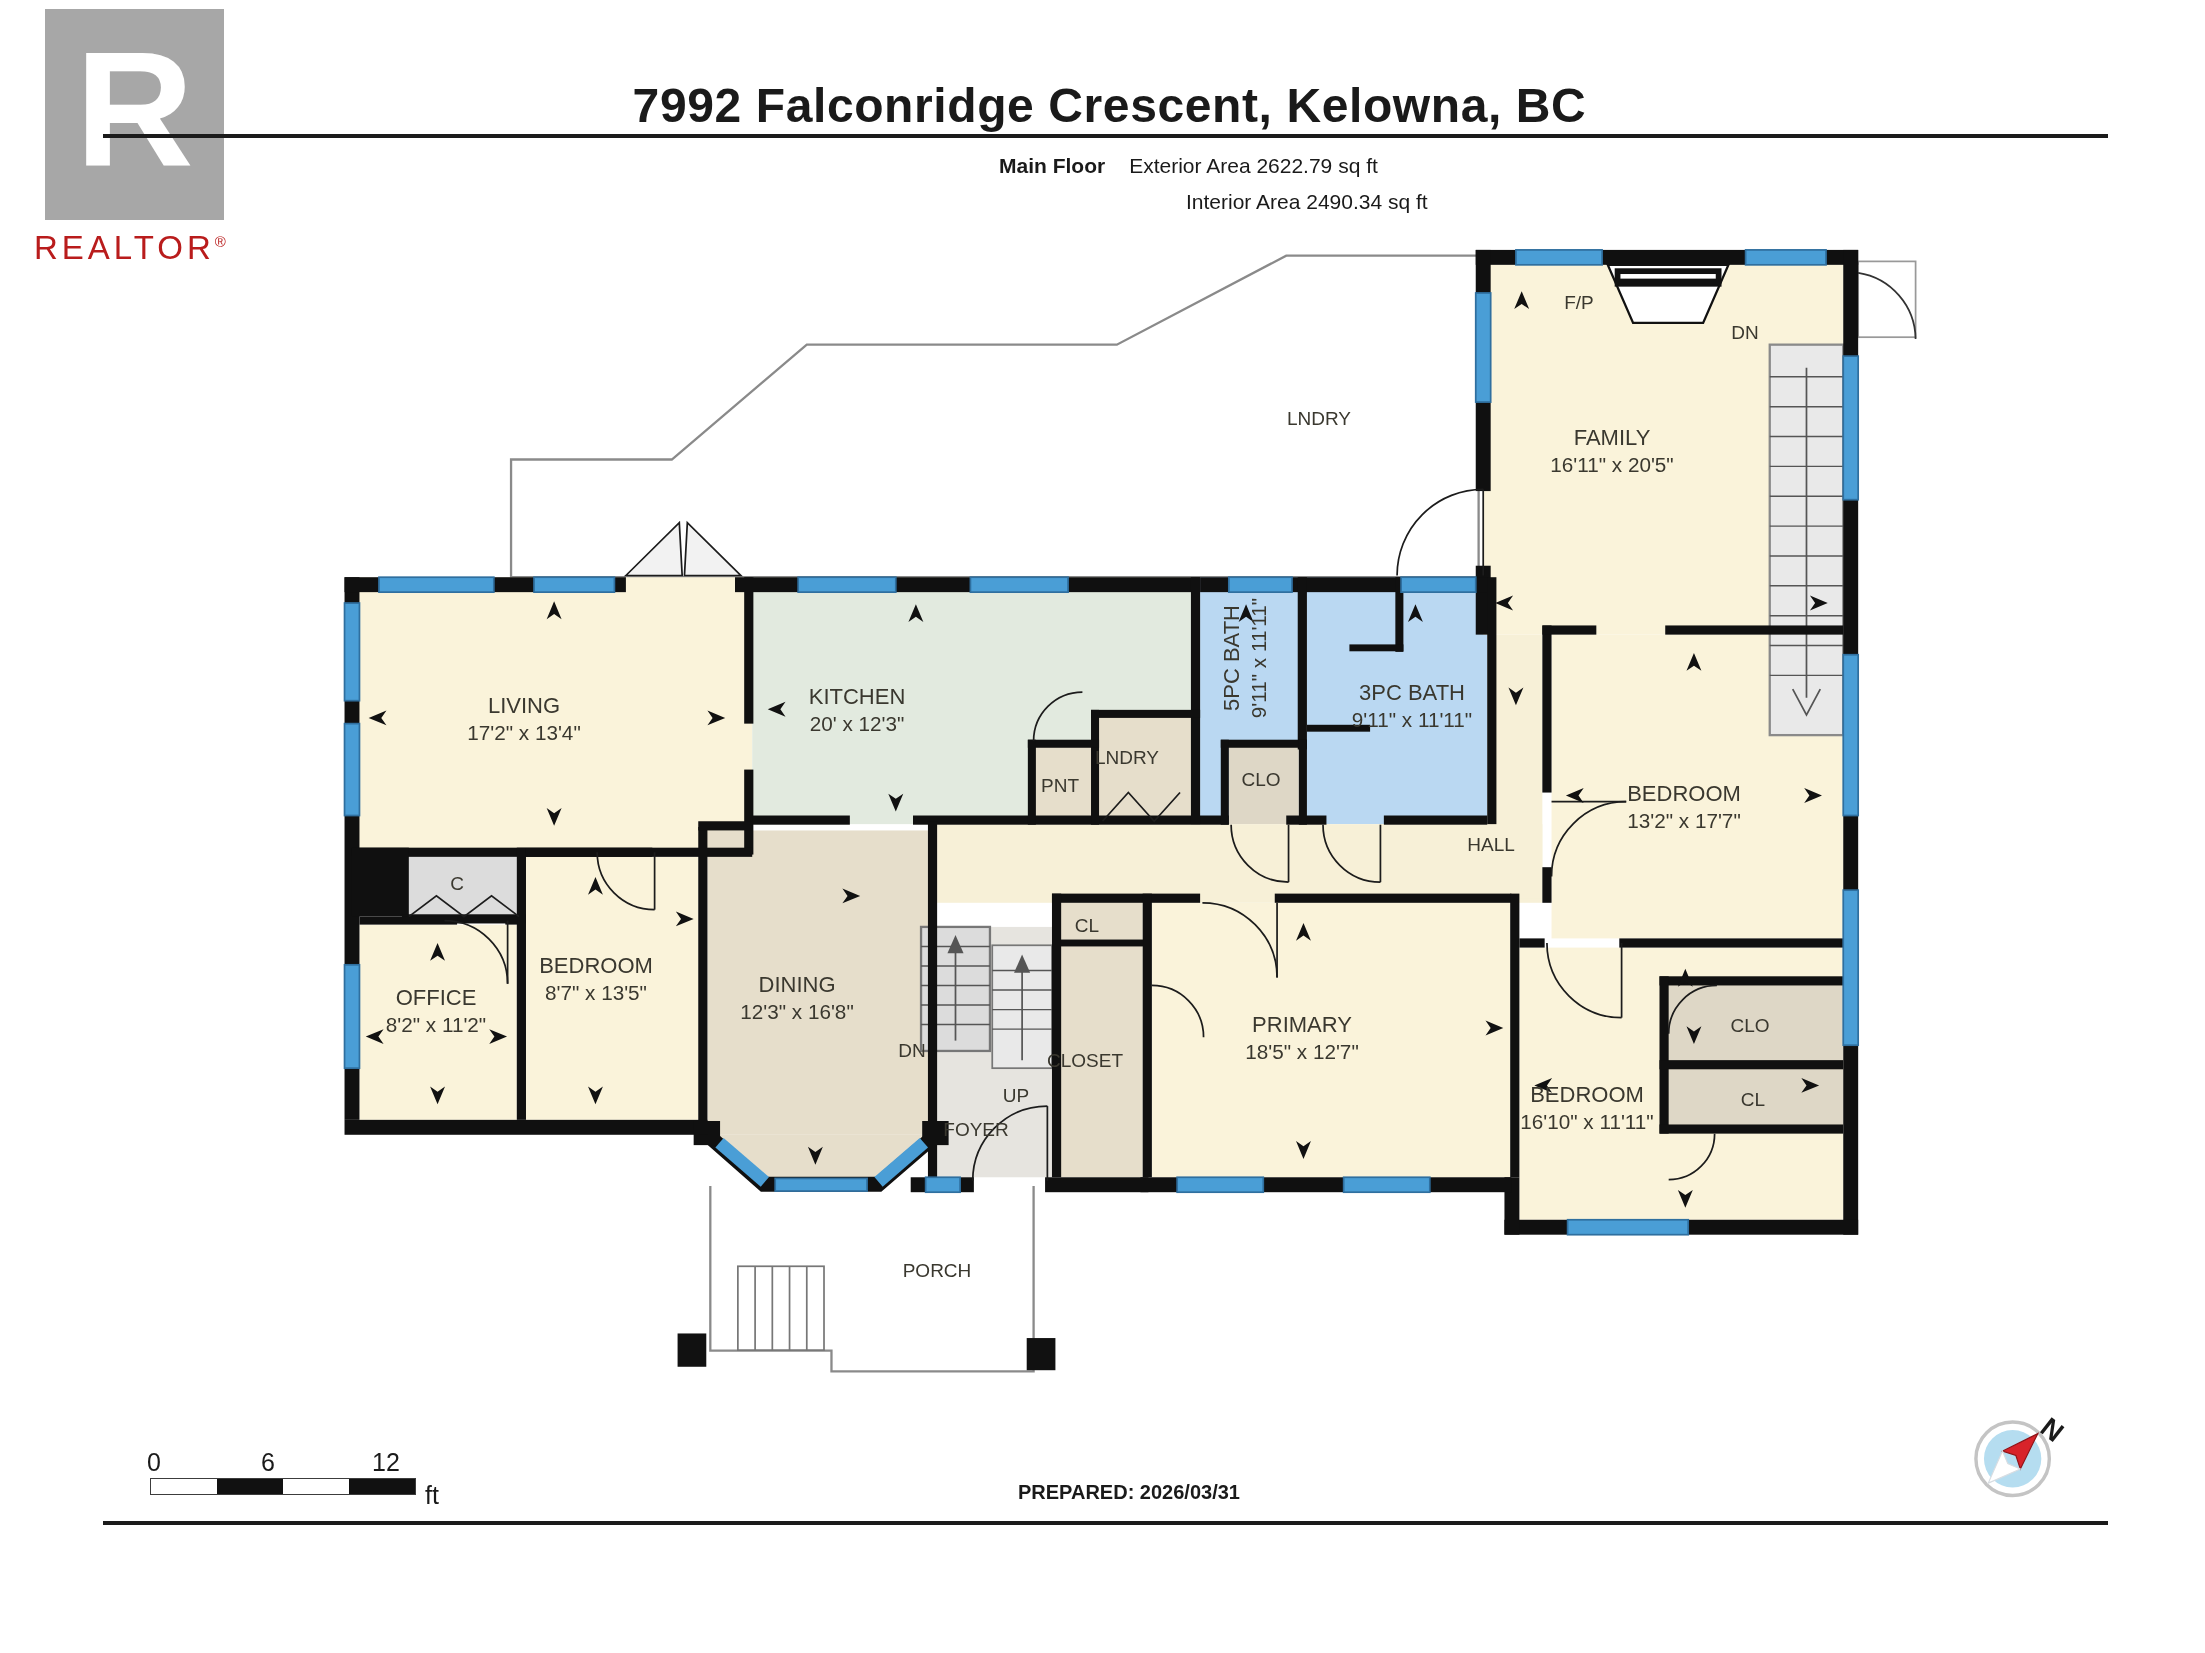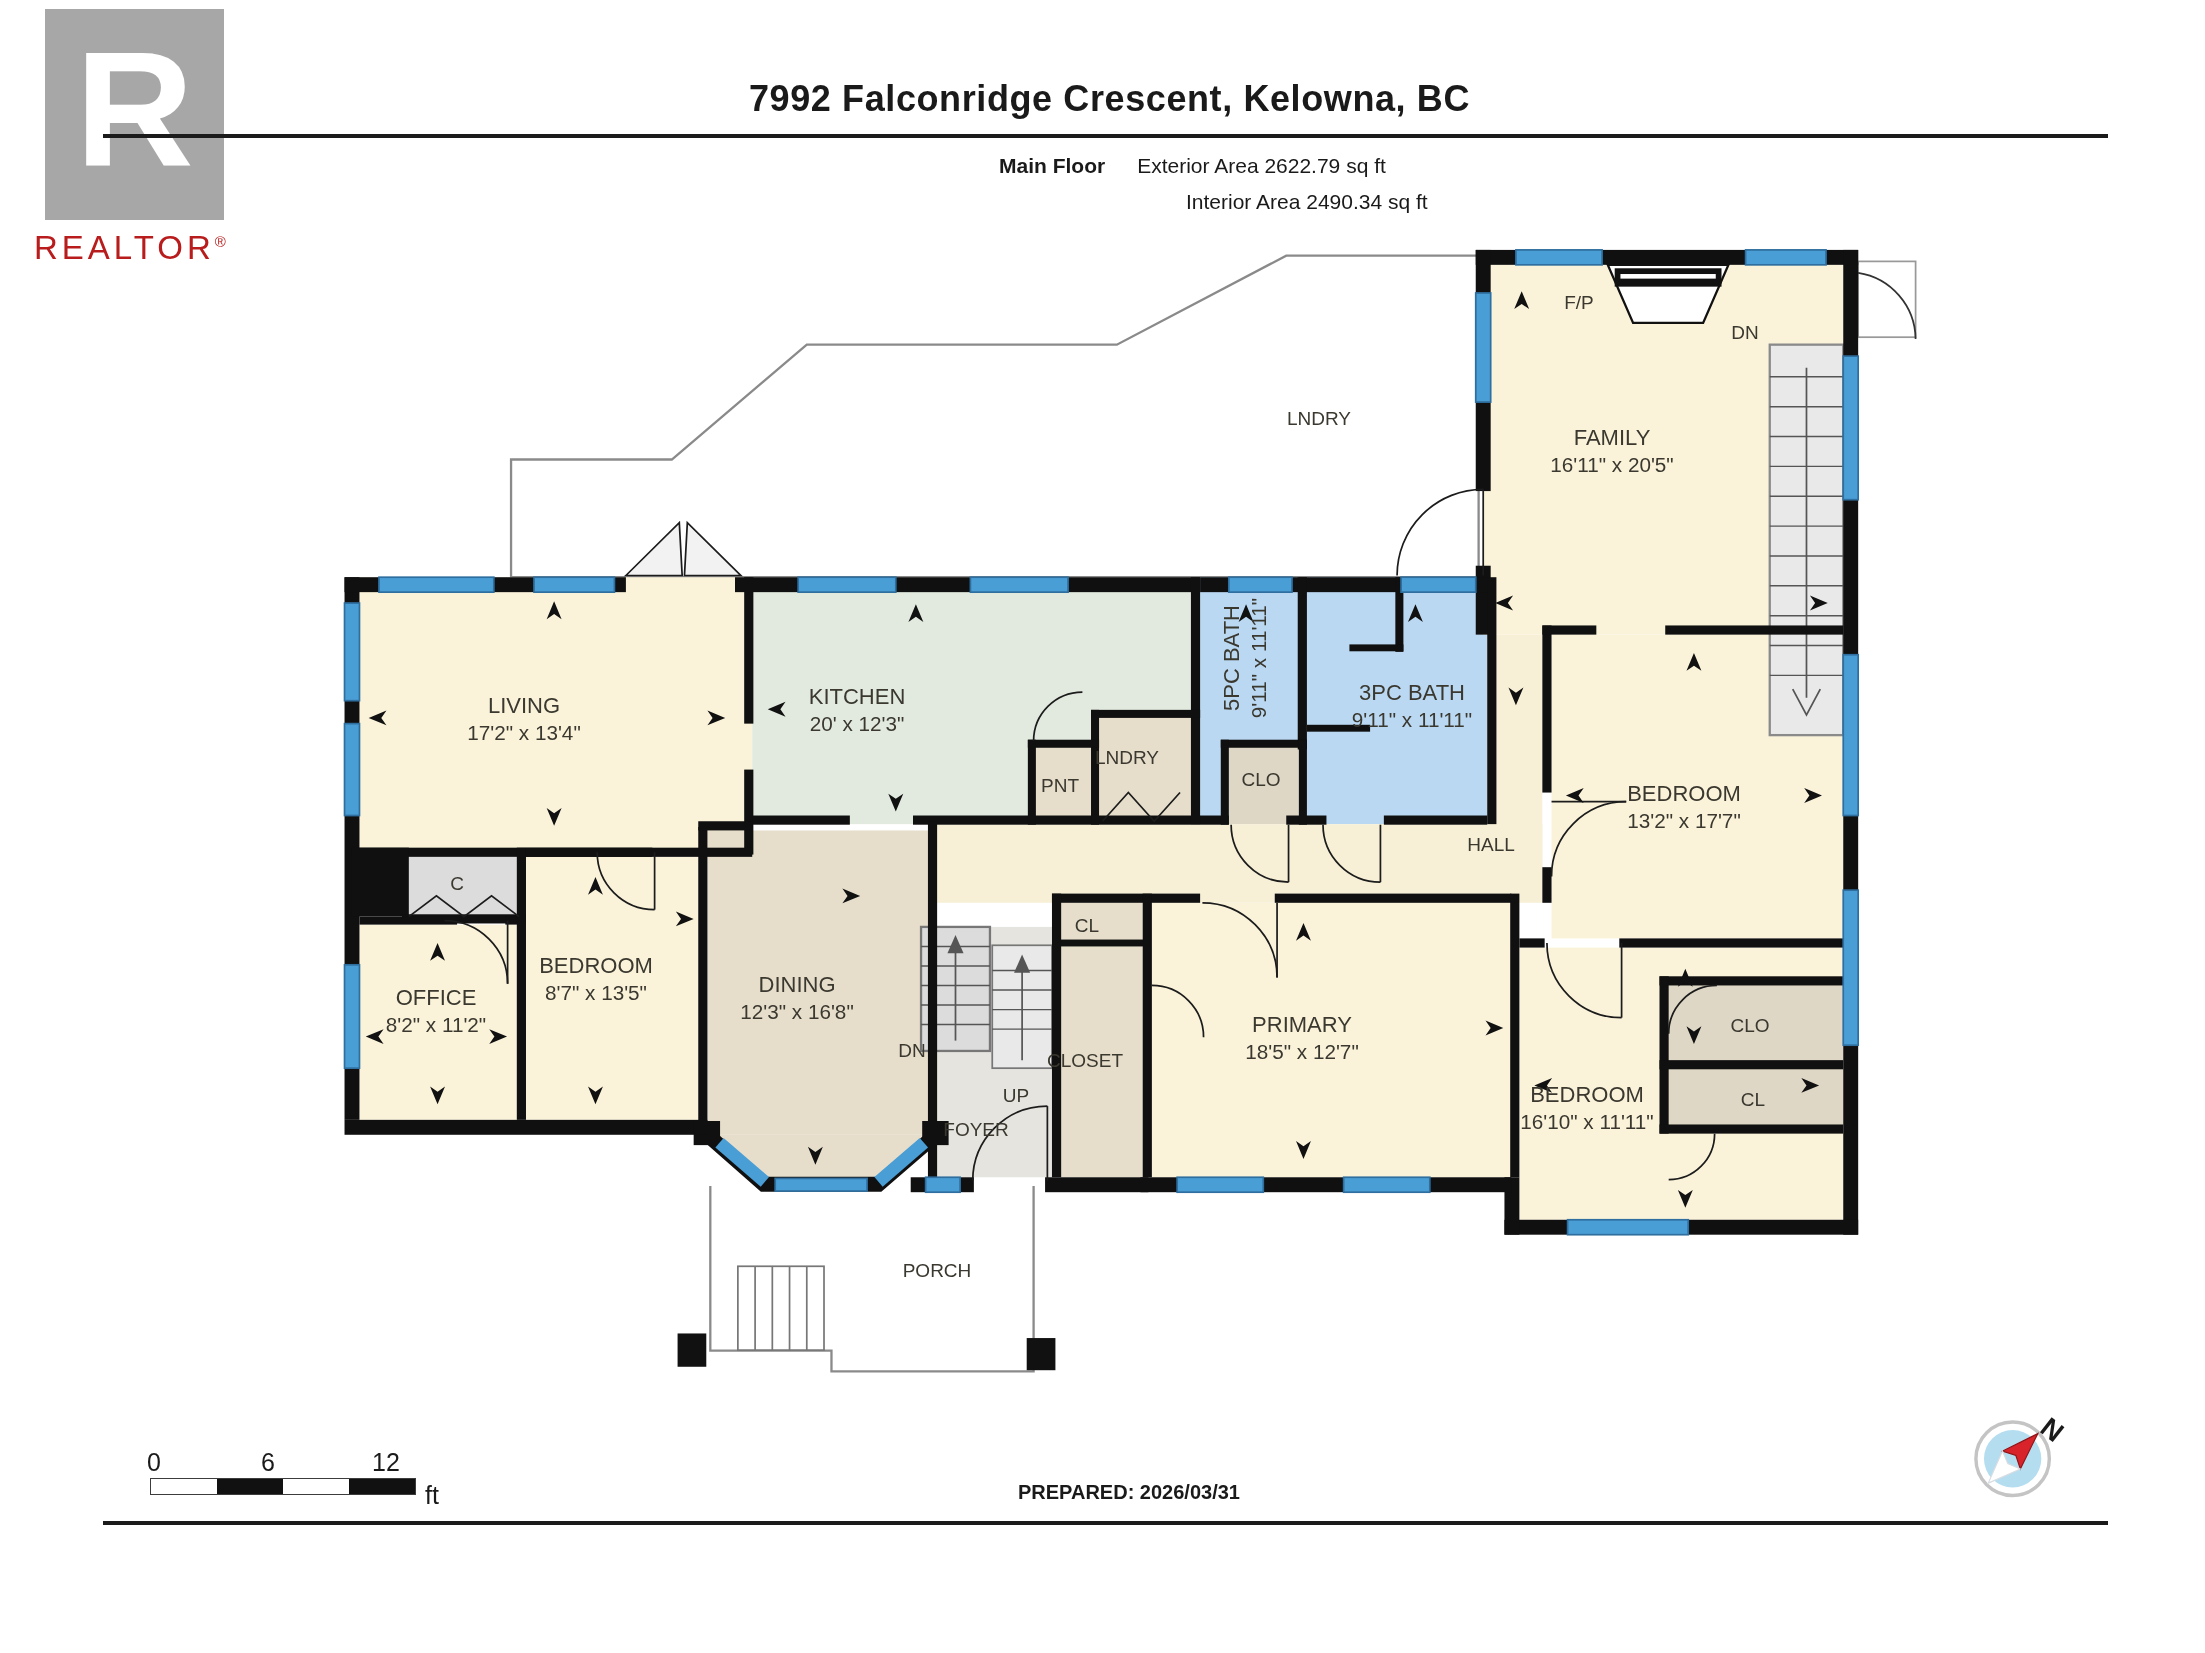--- a/index.html
+++ b/index.html
@@ -1,22 +1,22 @@
 <!DOCTYPE html>
 <html style="font-size:9.2px"><head>
 <meta charset="utf-8">
 <style>
   html,body{margin:0;padding:0;background:#ffffff;}
   .page{position:relative;width:2205px;height:1654px;background:#ffffff;overflow:hidden;
         font-family:"Liberation Sans", sans-serif;color:#1a1a1a;}
   .abs{position:absolute;}
   
-  .title{left:0;right:0;top:78px;text-align:center;font-size:36px;font-weight:bold;letter-spacing:0.6px;padding-left:14px;}
+  .title{left:0;right:0;top:78px;text-align:center;font-size:48px;font-weight:bold;letter-spacing:0.6px;padding-left:14px;}
   .rule{background:#1b1b1b;height:4px;}
-  .subhead{left:999px;top:154px;display:flex;gap:32px;font-size:21px;}
+  .subhead{left:999px;top:154px;display:flex;gap:24px;font-size:21px;}
   .subhead .mf{font-weight:bold;}
   .subhead2{left:1142px;top:190px;font-size:21px;margin-left:44px;}
   
   .logo{left:45px;top:9.2px;width:179px;height:211px;background:#a7a7a7;display:flex;align-items:center;justify-content:center;}
   .logo .r{color:#ffffff;font-size:164px;font-weight:bold;line-height:1;transform:translateY(-4.6px);}
   .logo-text{left:34px;top:229px;font-size:33px;color:#b91c1c;letter-spacing:4px;}
   .logo-text sup{font-size:15px;letter-spacing:0;}
   
   .lbl{position:absolute;transform:translate(-50%,-50%);text-align:center;white-space:nowrap;color:#3a382f;}
   .room .nm{font-size:22px;}

